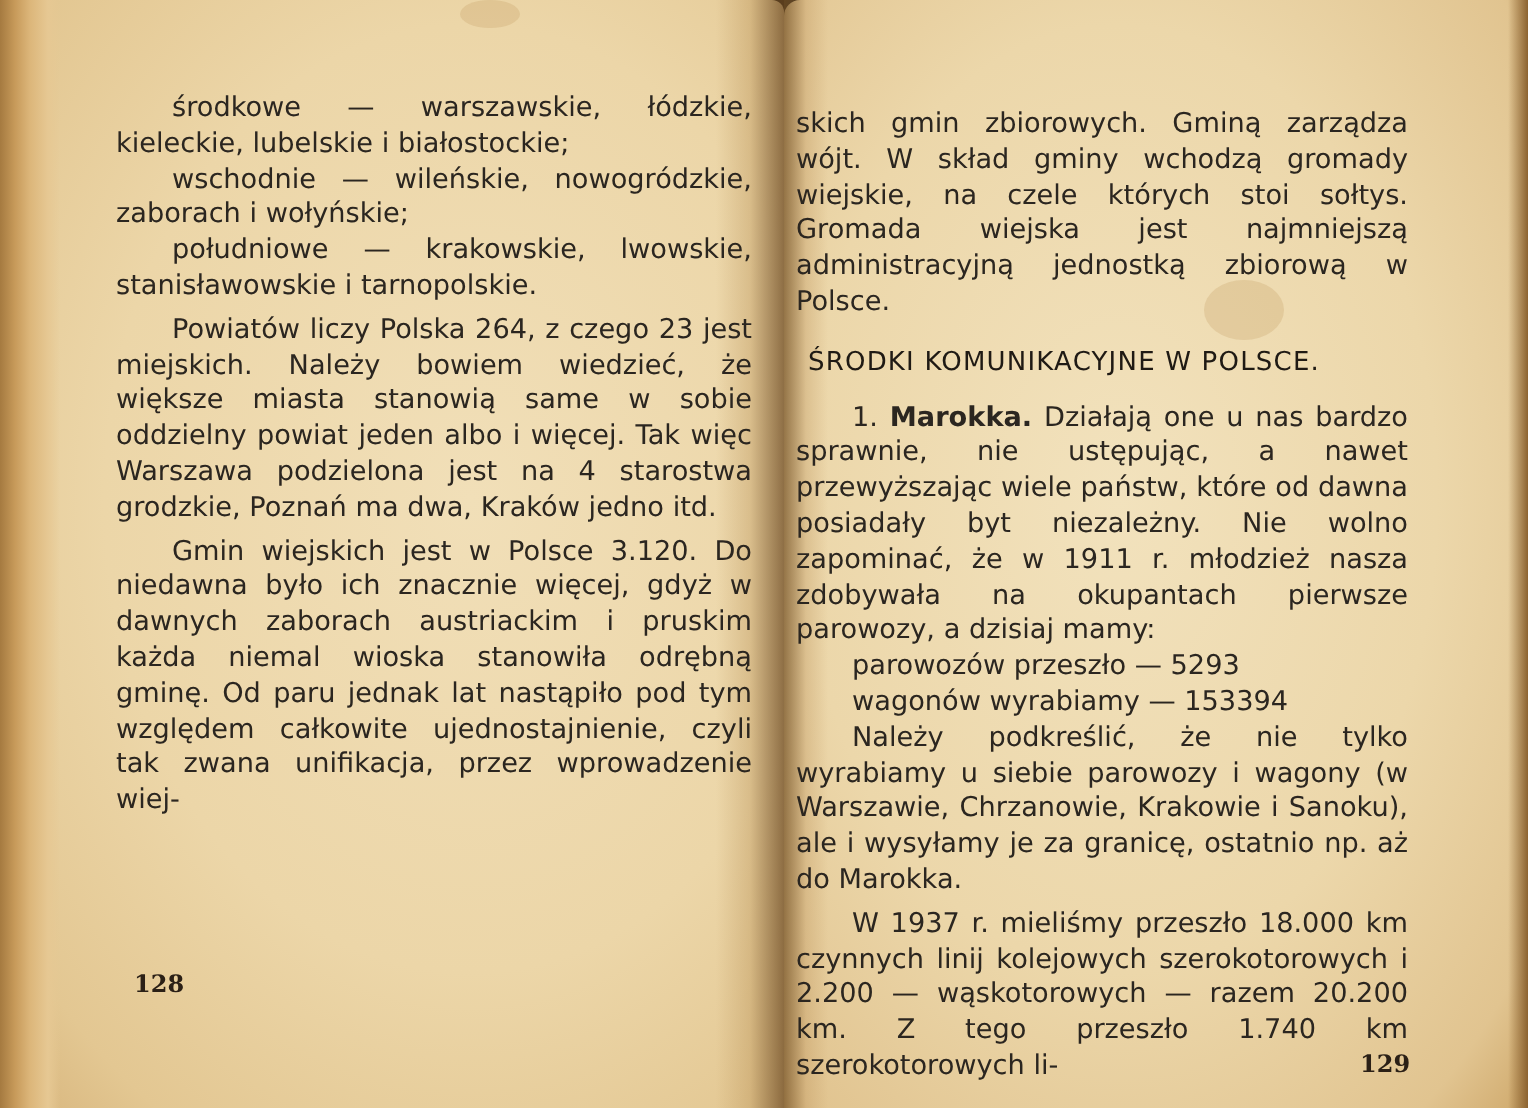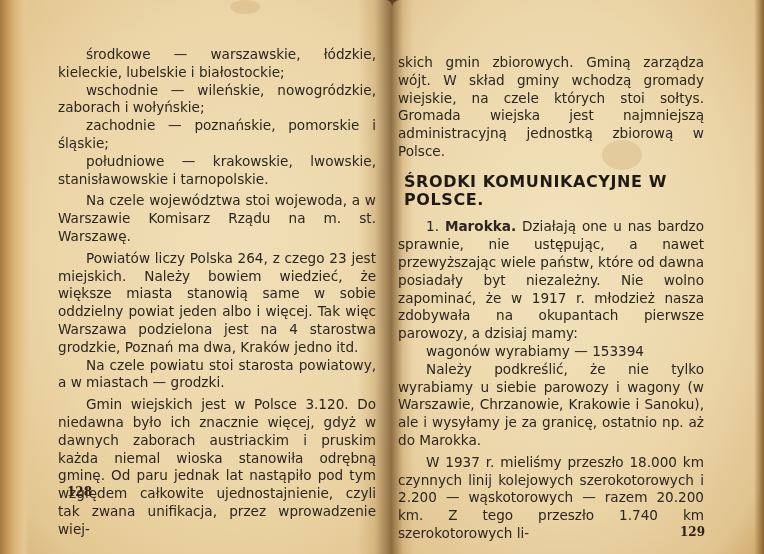--- a/index.html
+++ b/index.html
@@ -90,22 +90,22 @@
       margin: 0;
       text-align: justify;
       text-indent: 28px;
     }
     .para.gap {
       margin-top: 4px;
     }
     .heading {
       margin: 12px 0 10px 6px;
       font-family: "DejaVu Sans", sans-serif;
-      font-weight: bold;
-      font-size: 16px;
+      font-weight: normal;
+      font-size: 13px;
       letter-spacing: 0.6px;
       color: #1f1a14;
     }
     .bold-term {
       font-weight: bold;
     }
     .stat-line {
       margin: 0;
       padding-left: 28px;
     }
@@ -136,40 +136,38 @@
 </head>
 <body>
 
 <div class="spread">
 
   <div class="page page-left">
     <div class="stain" style="left:230px;top:0;width:30px;height:14px;"></div>
     <div class="text-block left-block">
       <p class="para">środkowe — warszawskie, łódzkie, kieleckie, lubelskie i białostockie;</p>
       <p class="para">wschodnie — wileńskie, nowogródzkie, zaborach i wołyńskie;</p>
-      <p class="para">zachodnie — poznańskie, pomorskie i śląskie;</p>
       <p class="para">południowe — krakowskie, lwowskie, stanisławowskie i tarnopolskie.</p>
-      <p class="para gap">Na czele województwa stoi wojewoda, a w Warszawie Komisarz Rządu na m. st. Warszawę.</p>
       <p class="para gap">Powiatów liczy Polska 264, z czego 23 jest miejskich. Należy bowiem wiedzieć, że większe miasta stanowią same w sobie oddzielny powiat jeden albo i więcej. Tak więc Warszawa podzielona jest na 4 starostwa grodzkie, Poznań ma dwa, Kraków jedno itd.</p>
-      <p class="para">Na czele powiatu stoi starosta powiatowy, a w miastach — grodzki.</p>
       <p class="para gap">Gmin wiejskich jest w Polsce 3.120. Do niedawna było ich znacznie więcej, gdyż w dawnych zaborach austriackim i pruskim każda niemal wioska stanowiła odrębną gminę. Od paru jednak lat nastąpiło pod tym względem całkowite ujednostajnienie, czyli tak zwana unifikacja, przez wprowadzenie wiej-</p>
     </div>
     <div class="page-number pn-left">128</div>
   </div>
 
   <div class="page page-right">
     <div class="stain" style="left:210px;top:140px;width:40px;height:30px;"></div>
     <div class="text-block right-block">
       <p class="para" style="text-indent:0">skich gmin zbiorowych. Gminą zarządza wójt. W skład gminy wchodzą gromady wiejskie, na czele których stoi sołtys. Gromada wiejska jest najmniejszą administracyjną jednostką zbiorową w Polsce.</p>
 
       <h2 class="heading">ŚRODKI KOMUNIKACYJNE W POLSCE.</h2>
 
-      <p class="para"><span>1.</span> <span class="bold-term">Marokka.</span> <span>Działają one u nas bardzo sprawnie, nie ustępując, a nawet przewyższając wiele państw, które od dawna posiadały byt niezależny. Nie wolno zapominać, że w 1917 r. młodzież nasza zdobywała na okupantach pierwsze parowozy, a dzisiaj mamy:</span></p>
+      <p class="para"><span>1.</span> <span class="bold-term">Marokka.</span> <span>Działają one u nas bardzo sprawnie, nie ustępując, a nawet przewyższając wiele państw, które od dawna posiadały byt niezależny. Nie wolno zapominać, że w 1911 r. młodzież nasza zdobywała na okupantach pierwsze parowozy, a dzisiaj mamy:</span></p>
 
       <div>
+        <p class="stat-line"><span>parowozów przeszło</span> — <span>5293</span></p>
         <p class="stat-line"><span>wagonów wyrabiamy</span> — <span>153394</span></p>
       </div>
 
       <p class="para">Należy podkreślić, że nie tylko wyrabiamy u siebie parowozy i wagony (w Warszawie, Chrzanowie, Krakowie i Sanoku), ale i wysyłamy je za granicę, ostatnio np. aż do Marokka.</p>
       <p class="para gap">W 1937 r. mieliśmy przeszło 18.000 km czynnych linij kolejowych szerokotorowych i 2.200 — wąskotorowych — razem 20.200 km. Z tego przeszło 1.740 km szerokotorowych li-</p>
     </div>
     <div class="page-number pn-right">129</div>
   </div>
 
 </div>

